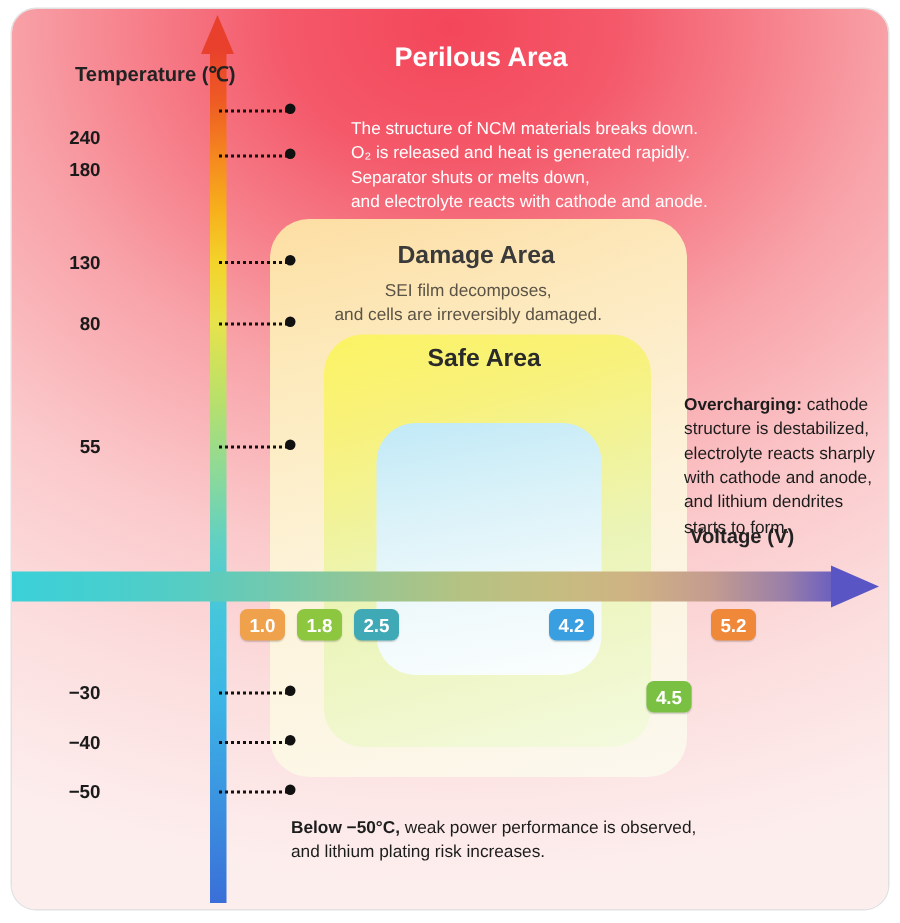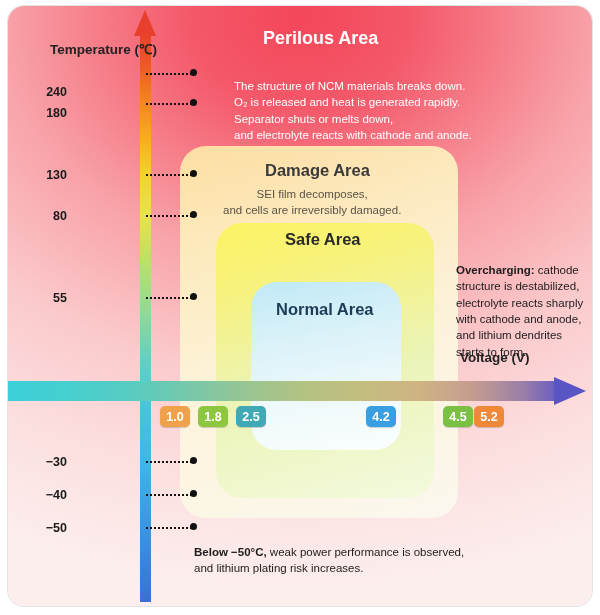--- a/index.html
+++ b/index.html
@@ -263,28 +263,27 @@
           <span class="dots" style="left: 78px; width: 46px;"></span>
           <span class="dot-end" style="left: 122px;"></span>
         </div>
       </div>
 
     <div id="chips">
         <div class="chip" style="left: 152px; background: rgb(240, 161, 75);">1.0</div>
         <div class="chip" style="left: 190px; background: rgb(141, 198, 63);">1.8</div>
         <div class="chip" style="left: 228px; background: rgb(63, 169, 181);">2.5</div>
         <div class="chip" style="left: 358px; background: rgb(58, 159, 224); text-align: right;">4.2</div>
-        <div class="chip" style="left: 435px; background: rgb(122, 193, 67);">4.5</div>
+        <div class="chip" style="left: 423px; background: rgb(122, 193, 67); margin-top: 48px;">4.5</div>
         <div class="chip" style="left: 466px; background: rgb(240, 136, 58);">5.2</div>
       </div>
 
     <div class="zone-title" id="damage-title">Damage Area</div>
     <div class="zone-title" id="perilous-title">Perilous Area</div>
     <div class="zone-title" id="safe-title">Safe Area</div>
-    <div class="zone-title" id="normal-title">Normal Area</div>
 
     <div class="txt" id="perilous-text">The structure of NCM materials breaks down.
 O₂ is released and heat is generated rapidly.
 Separator shuts or melts down,
 and electrolyte reacts with cathode and anode.</div>
     <div class="txt" id="damage-text">SEI film decomposes,
 and cells are irreversibly damaged.</div>
 
 
     <div class="txt" id="overcharge-text"><span class="b">Overcharging:</span><span> cathode structure is destabilized, electrolyte reacts sharply with cathode and anode, and lithium dendrites starts to form.</span></div>

